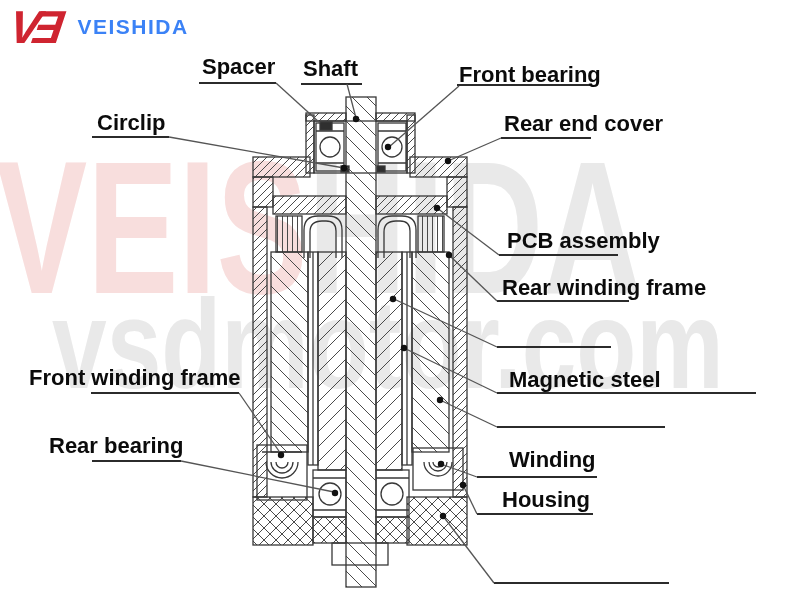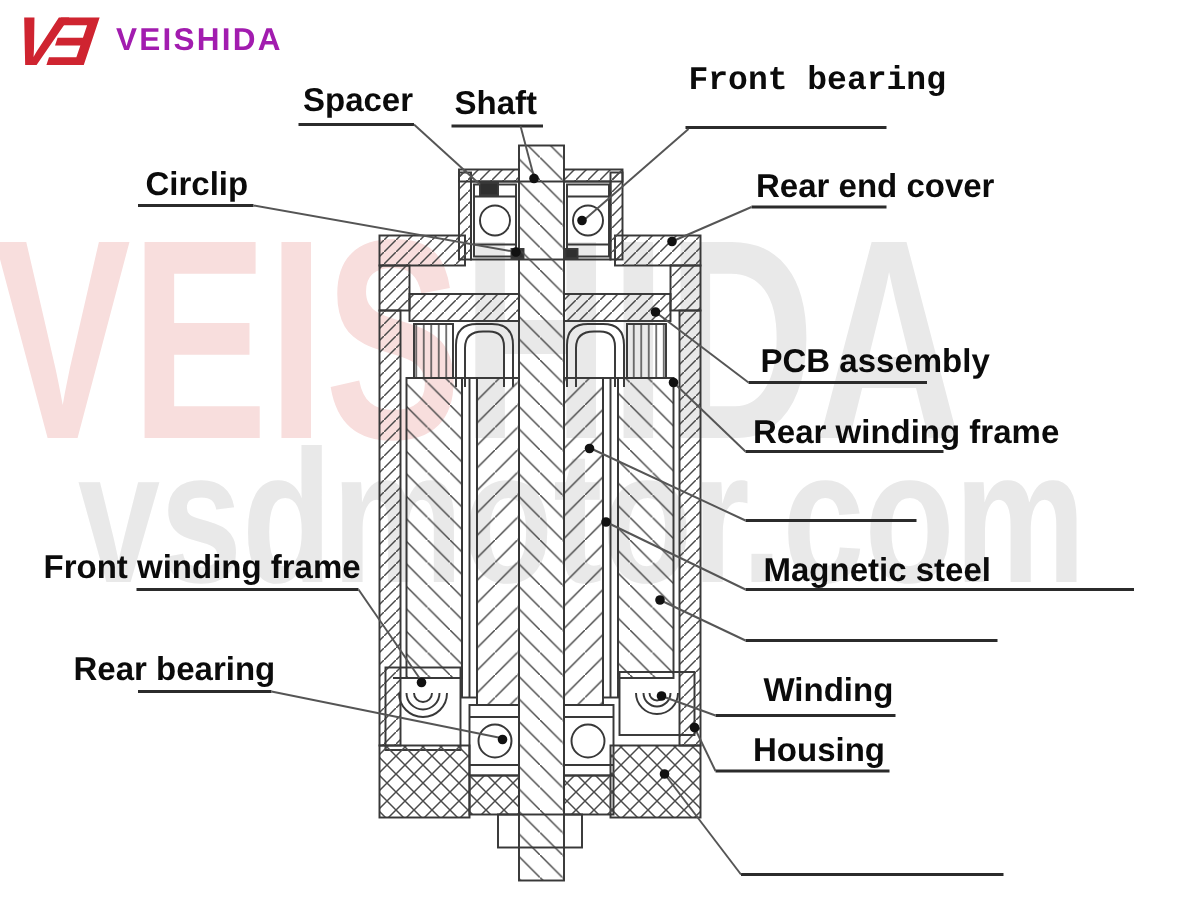--- a/index.html
+++ b/index.html
@@ -10,21 +10,21 @@
        white-space:nowrap;transform:scaleX(.72);transform-origin:left top;z-index:0;user-select:none;}
   .wm1 .wm-red{color:var(--watermark_pink);}
   .wm1 .wm-gray{color:var(--watermark_gray);}
   .wm2{position:absolute;left:52px;top:282px;font-size:126px;font-weight:bold;line-height:1;
        color:var(--watermark_gray);white-space:nowrap;transform:scaleX(.78);transform-origin:left top;
        z-index:0;user-select:none;}
   
   .logo{position:absolute;left:10px;top:4px;display:flex;align-items:center;gap:14px;z-index:3;}
   .logo-mark{font-style:italic;font-weight:bold;font-size:46px;line-height:1;color:var(--brand_red);
              letter-spacing:-8px;transform:skewX(-8deg);padding-right:8px;}
-  .logo-text{font-weight:bold;font-size:21px;color:#a21caf;letter-spacing:1.5px;}
+  .logo-text{font-weight:bold;font-size:21px;color:#3b82f6;letter-spacing:1.5px;}
   
   .drawing{position:absolute;left:0;top:0;z-index:1;}
   
   .lbl{position:absolute;font-size:22px;font-weight:bold;color:#0b0b0b;line-height:1;
        white-space:nowrap;z-index:2;text-align:center;}
 </style>
 </head>
 <body>
 
 <div class="stage">
@@ -202,21 +202,21 @@
         <circle cx="463" cy="485" r="3.2"></circle>
         <circle cx="443" cy="516" r="3.2"></circle>
         <circle cx="281" cy="455" r="3.2"></circle>
         <circle cx="335" cy="493" r="3.2"></circle>
       </g>
     </g>
   </svg>
 
   <div class="lbl" style="left:202px;top:56px;">Spacer</div>
   <div class="lbl" style="left:303px;top:58px;">Shaft</div>
-  <div class="lbl" style="left:459px;top:43px;font-family:Liberation Mono, monospace;">Front bearing</div>
+  <div class="lbl" style="left:459px;top:64px;">Front bearing</div>
   <div class="lbl" style="left:97px;top:112px;">Circlip</div>
   <div class="lbl" style="left:504px;top:113px;">Rear end cover</div>
   <div class="lbl" style="left:507px;top:230px;">PCB assembly</div>
   <div class="lbl" style="left:502px;top:277px;">Rear winding frame</div>
   <div class="lbl" style="left:509px;top:369px;">Magnetic steel</div>
   <div class="lbl" style="left:509px;top:449px;">Winding</div>
   <div class="lbl" style="left:502px;top:489px;">Housing</div>
   <div class="lbl" style="left:29px;top:367px;">Front winding frame</div>
   <div class="lbl" style="left:49px;top:435px;">Rear bearing</div>
 

